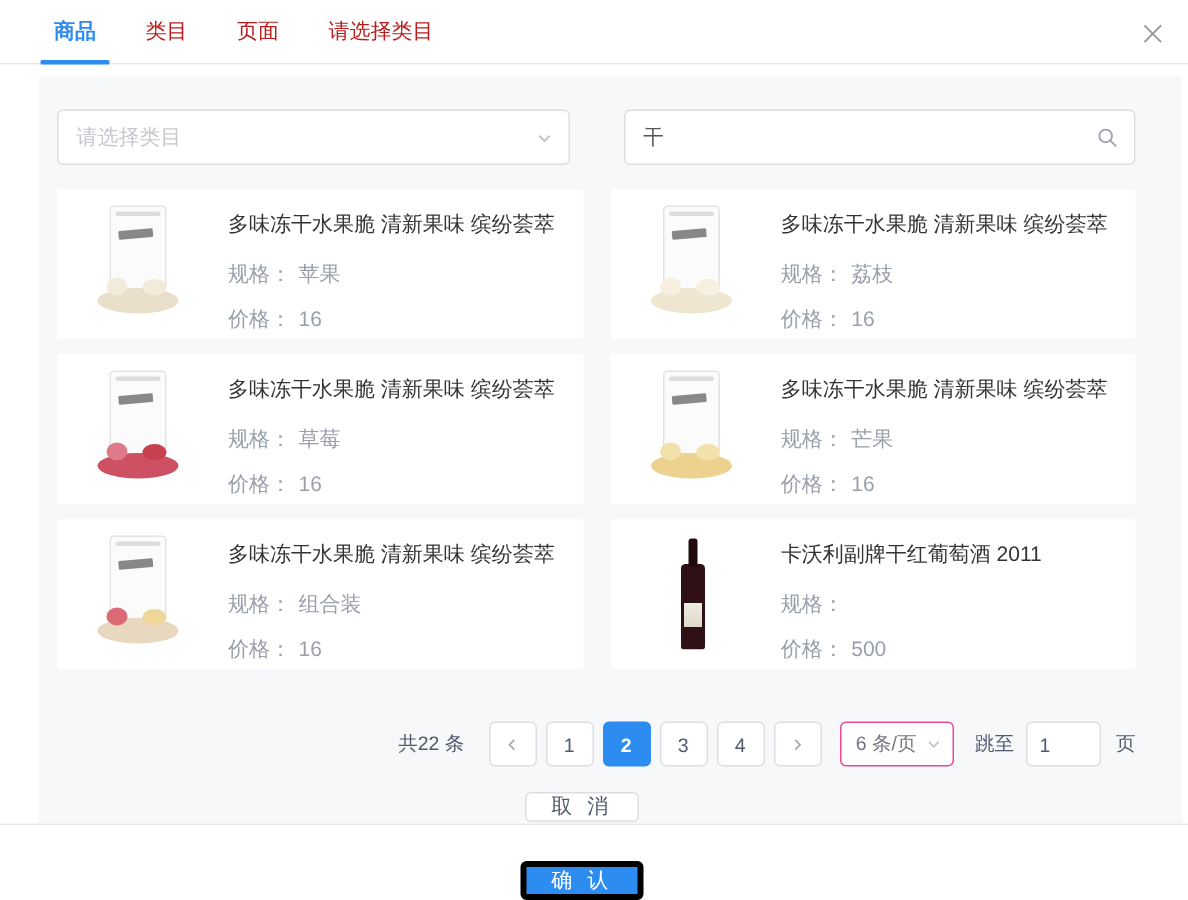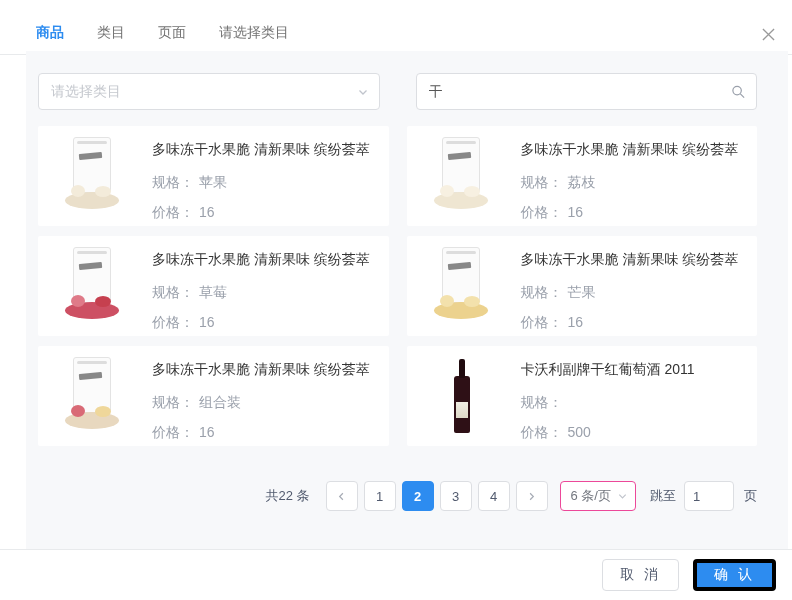--- a/index.html
+++ b/index.html
@@ -1,26 +1,26 @@
 <!DOCTYPE html>
 <html><head>
 <meta charset="utf-8">
 <style>
   * { margin:0; padding:0; box-sizing:border-box; }
   html,body { width:792px; height:600px; overflow:hidden; background:#fff;
     font-family:"Liberation Sans","DejaVu Sans",sans-serif; }
   .modal { position:relative; width:792px; height:600px; background:#fff; }
 
   
-  .header { position:absolute; top:12px; left:0; right:0; height:43px;
+  .header { position:absolute; top:0; left:0; right:0; height:43px;
     border-bottom:1px solid #e8eaec; background:#fff; display:flex;
     align-items:flex-start; padding-left:27px; }
   .tabs { display:flex; height:100%; }
   .tab { position:relative; display:flex; align-items:center; height:100%;
-    padding:0 9px; margin-right:15px; font-size:14px; color:#737373; cursor:pointer;
+    padding:0 9px; margin-right:15px; font-size:14px; color:#b91c1c; cursor:pointer;
     font-weight:500; }
   .tab.active { color:#2d8cf0; font-weight:700; }
   .tab.active::after { content:""; position:absolute; left:0; right:0; bottom:-1px;
     height:3px; background:#2d8cf0; border-radius:1px; }
   .close-btn { position:absolute; top:10px; right:12px; width:24px; height:24px;
     display:flex; align-items:center; justify-content:center; cursor:pointer; }
 
   
   .panel { position:absolute; top:51px; left:26px; right:4px; bottom:51px;
     background:#f7f8fa; padding:22px 31px 0 12px; }
@@ -90,21 +90,21 @@
   .pg-size svg { position:absolute; right:7px; top:50%; transform:translateY(-50%); }
   .pg-jump-label { margin:0 8px 0 14px; }
   .pg-jump { width:50px; height:30px; border:1px solid #dcdee2; border-radius:4px;
     background:#fff; padding:0 8px; font-size:13px; color:#515a6e; outline:none;
     font-family:inherit; }
   .pg-unit { margin-left:10px; }
 
   
   .footer { position:absolute; left:0; right:0; bottom:0; height:51px;
     background:#fff; border-top:1px solid #e8eaec; display:flex;
-    align-items:center; justify-content:flex-end; padding-right:16px; gap:14px; }
+    align-items:center; justify-content:flex-end; padding-right:16px; gap:26px;flex-direction:column; }
   .btn { height:32px; padding:0 17px; border-radius:4px; font-size:14px;
     cursor:pointer; display:flex; align-items:center; letter-spacing:3px; }
   .btn.plain { background:#fff; border:1px solid #dcdee2; color:#515a6e; }
   .btn.primary { background:#2d8cf0; border:4px solid #000000; color:#fff; }
 </style>
 </head>
 <body>
 
 <div class="modal">
 

